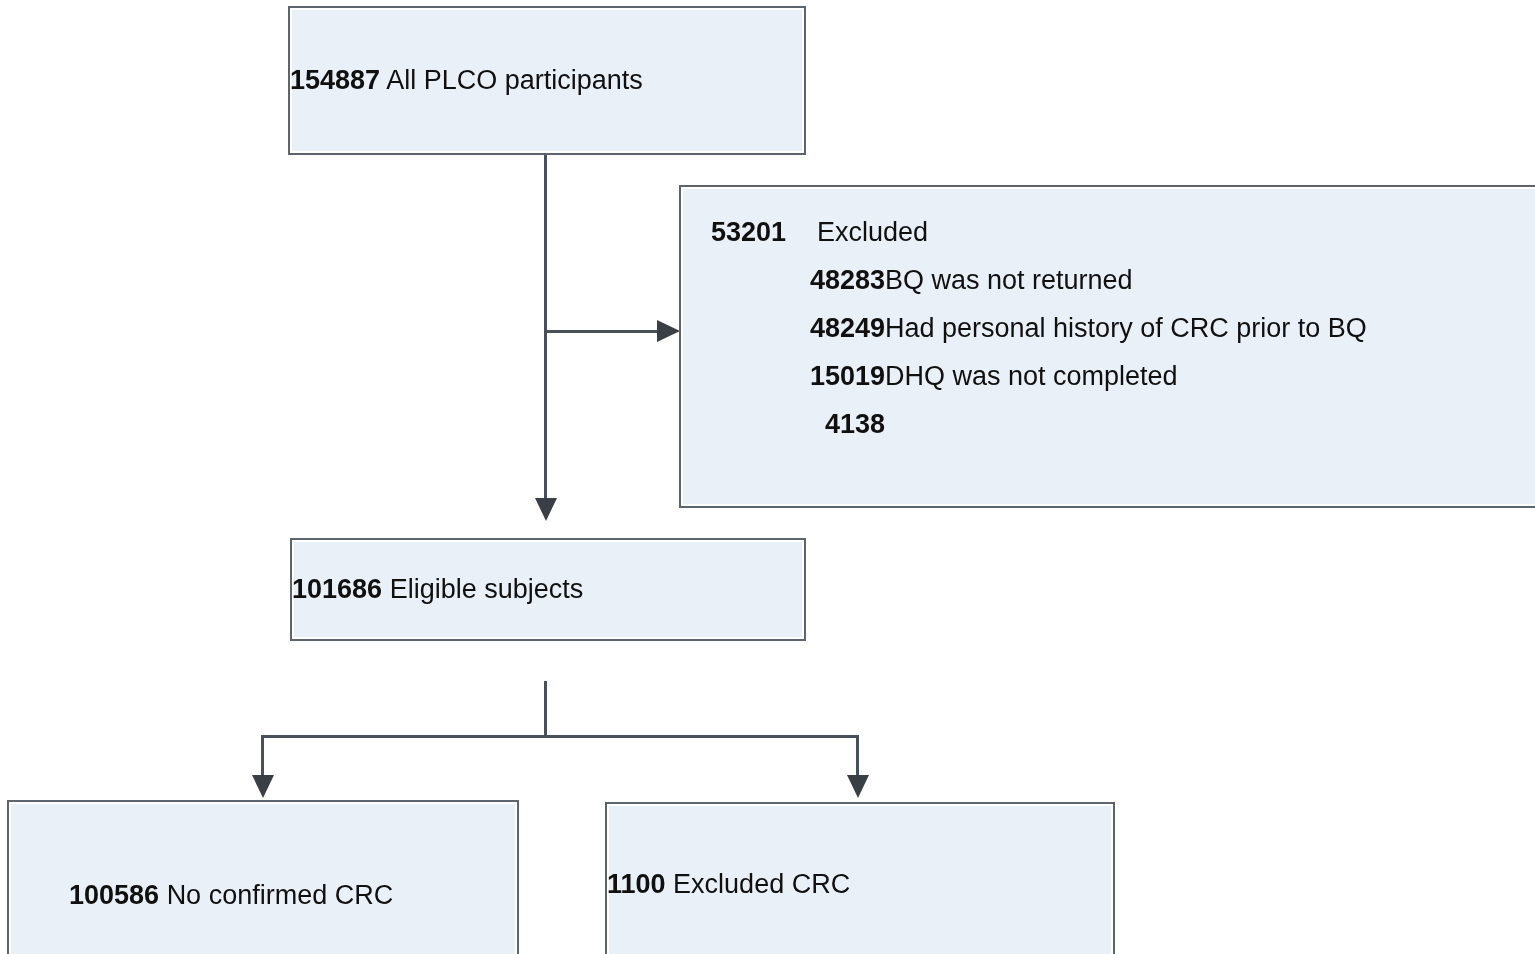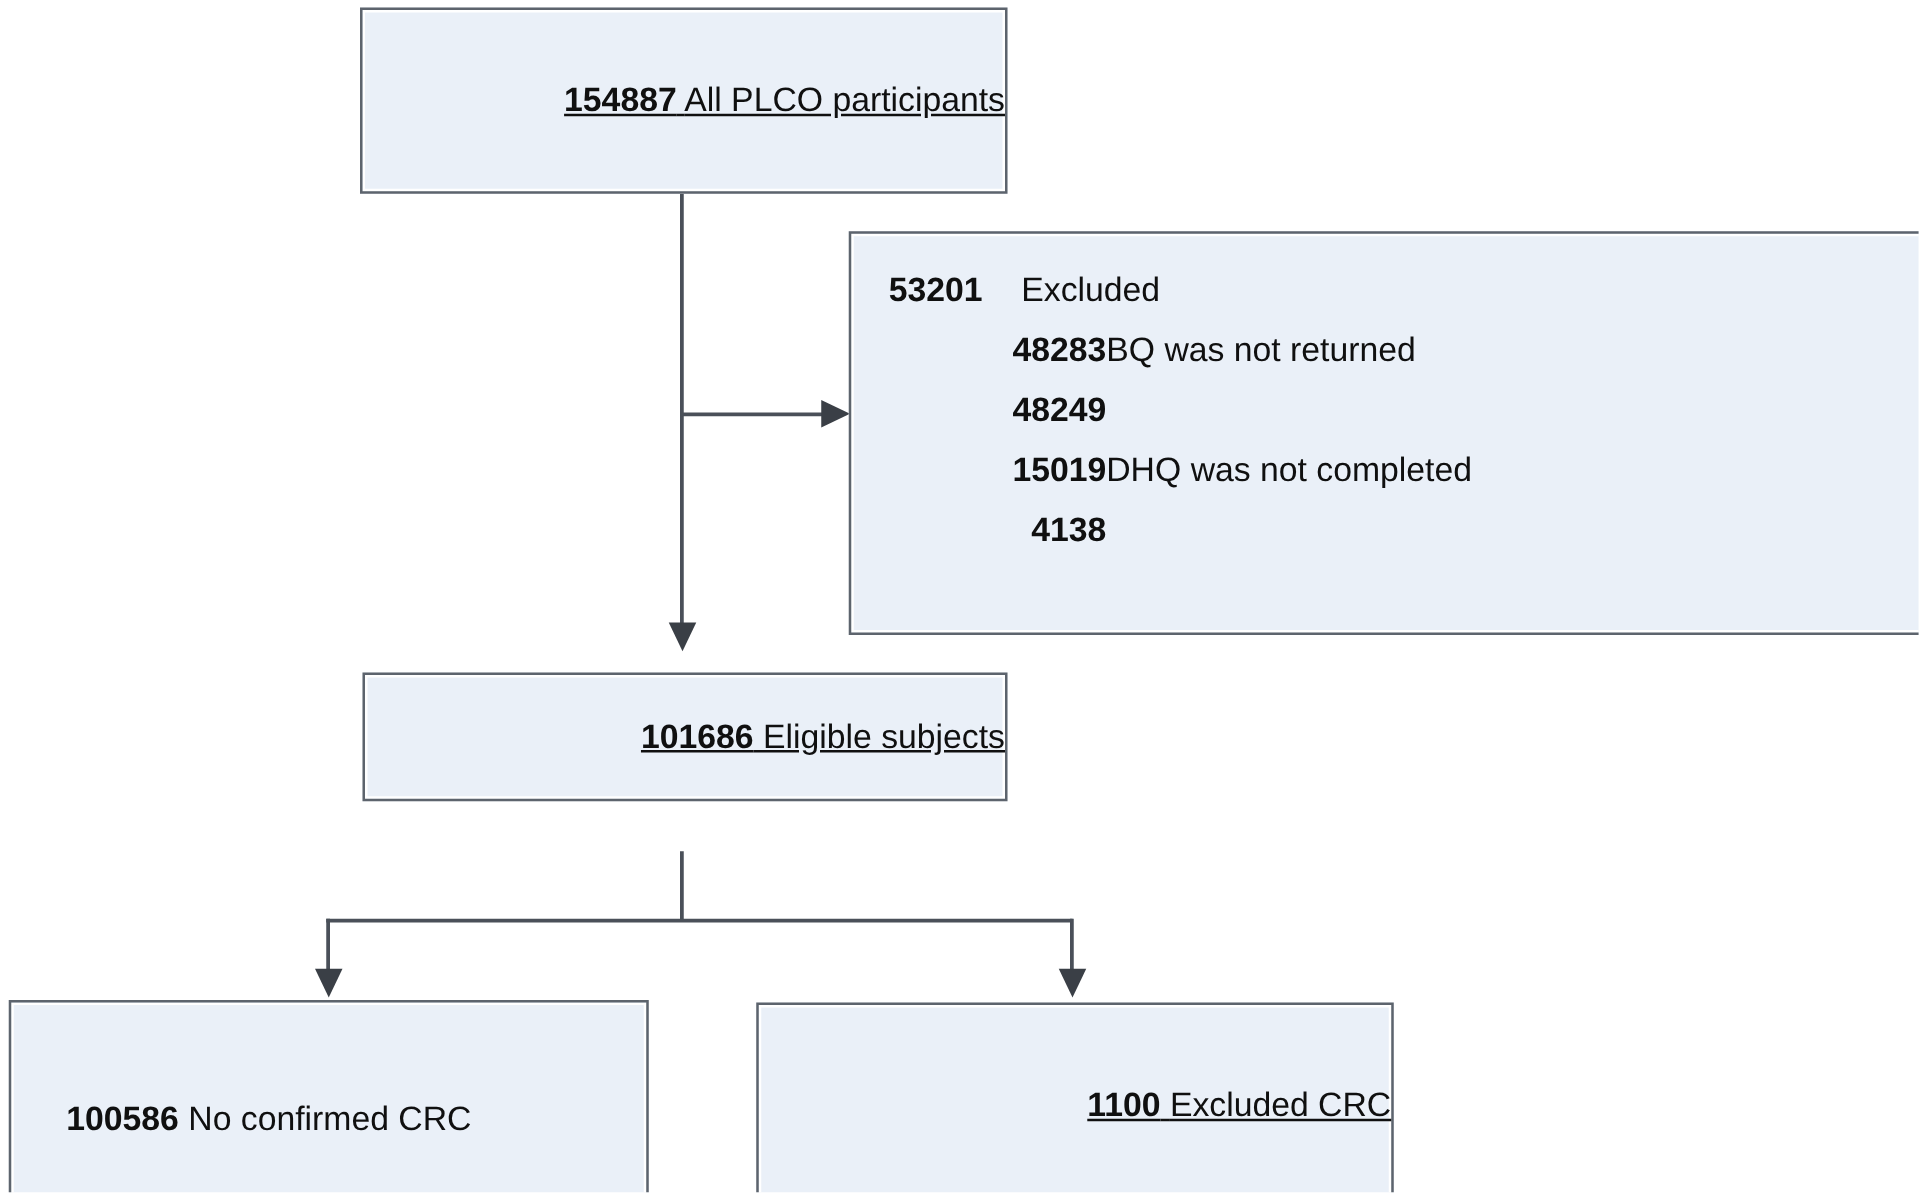--- a/index.html
+++ b/index.html
@@ -34,25 +34,24 @@
     font-size: 27px;
     color: #101010;
     line-height: 1.18;
     white-space: nowrap;
   }
   .node-text .num {
     font-weight: bold;
   }
   .center-box .node-text {
     width: 100%;
-    text-align: right;
-    text-decoration: underline;
+    text-align: left;
   }
   .left-pad-box .node-text {
-    padding-left: 44px;
+    padding-left: 60px;
     margin-top: 24px;
   }
   
   #box-all-participants {
     left: 288px;  top: 6px;
     width: 518px; height: 149px;
   }
   #box-excluded {
     left: 679px;  top: 185px;
     width: 904px; height: 323px;
@@ -145,20 +144,21 @@
       <div class="excl-line head">
         <span class="num">53201</span>
         <span>Excluded</span>
       </div>
       <div class="excl-line sub">
         <span class="num">48283</span>
         <span>BQ was not returned</span>
       </div>
       <div class="excl-line sub">
         <span class="num">48249</span>
+        <span>Had personal history of CRC prior to BQ</span>
       </div>
       <div class="excl-line sub">
         <span class="num">15019</span>
         <span>DHQ was not completed</span>
       </div>
       <div class="excl-line sub">
         <span class="num">4138</span>
       </div>
     </div>
   </div>

